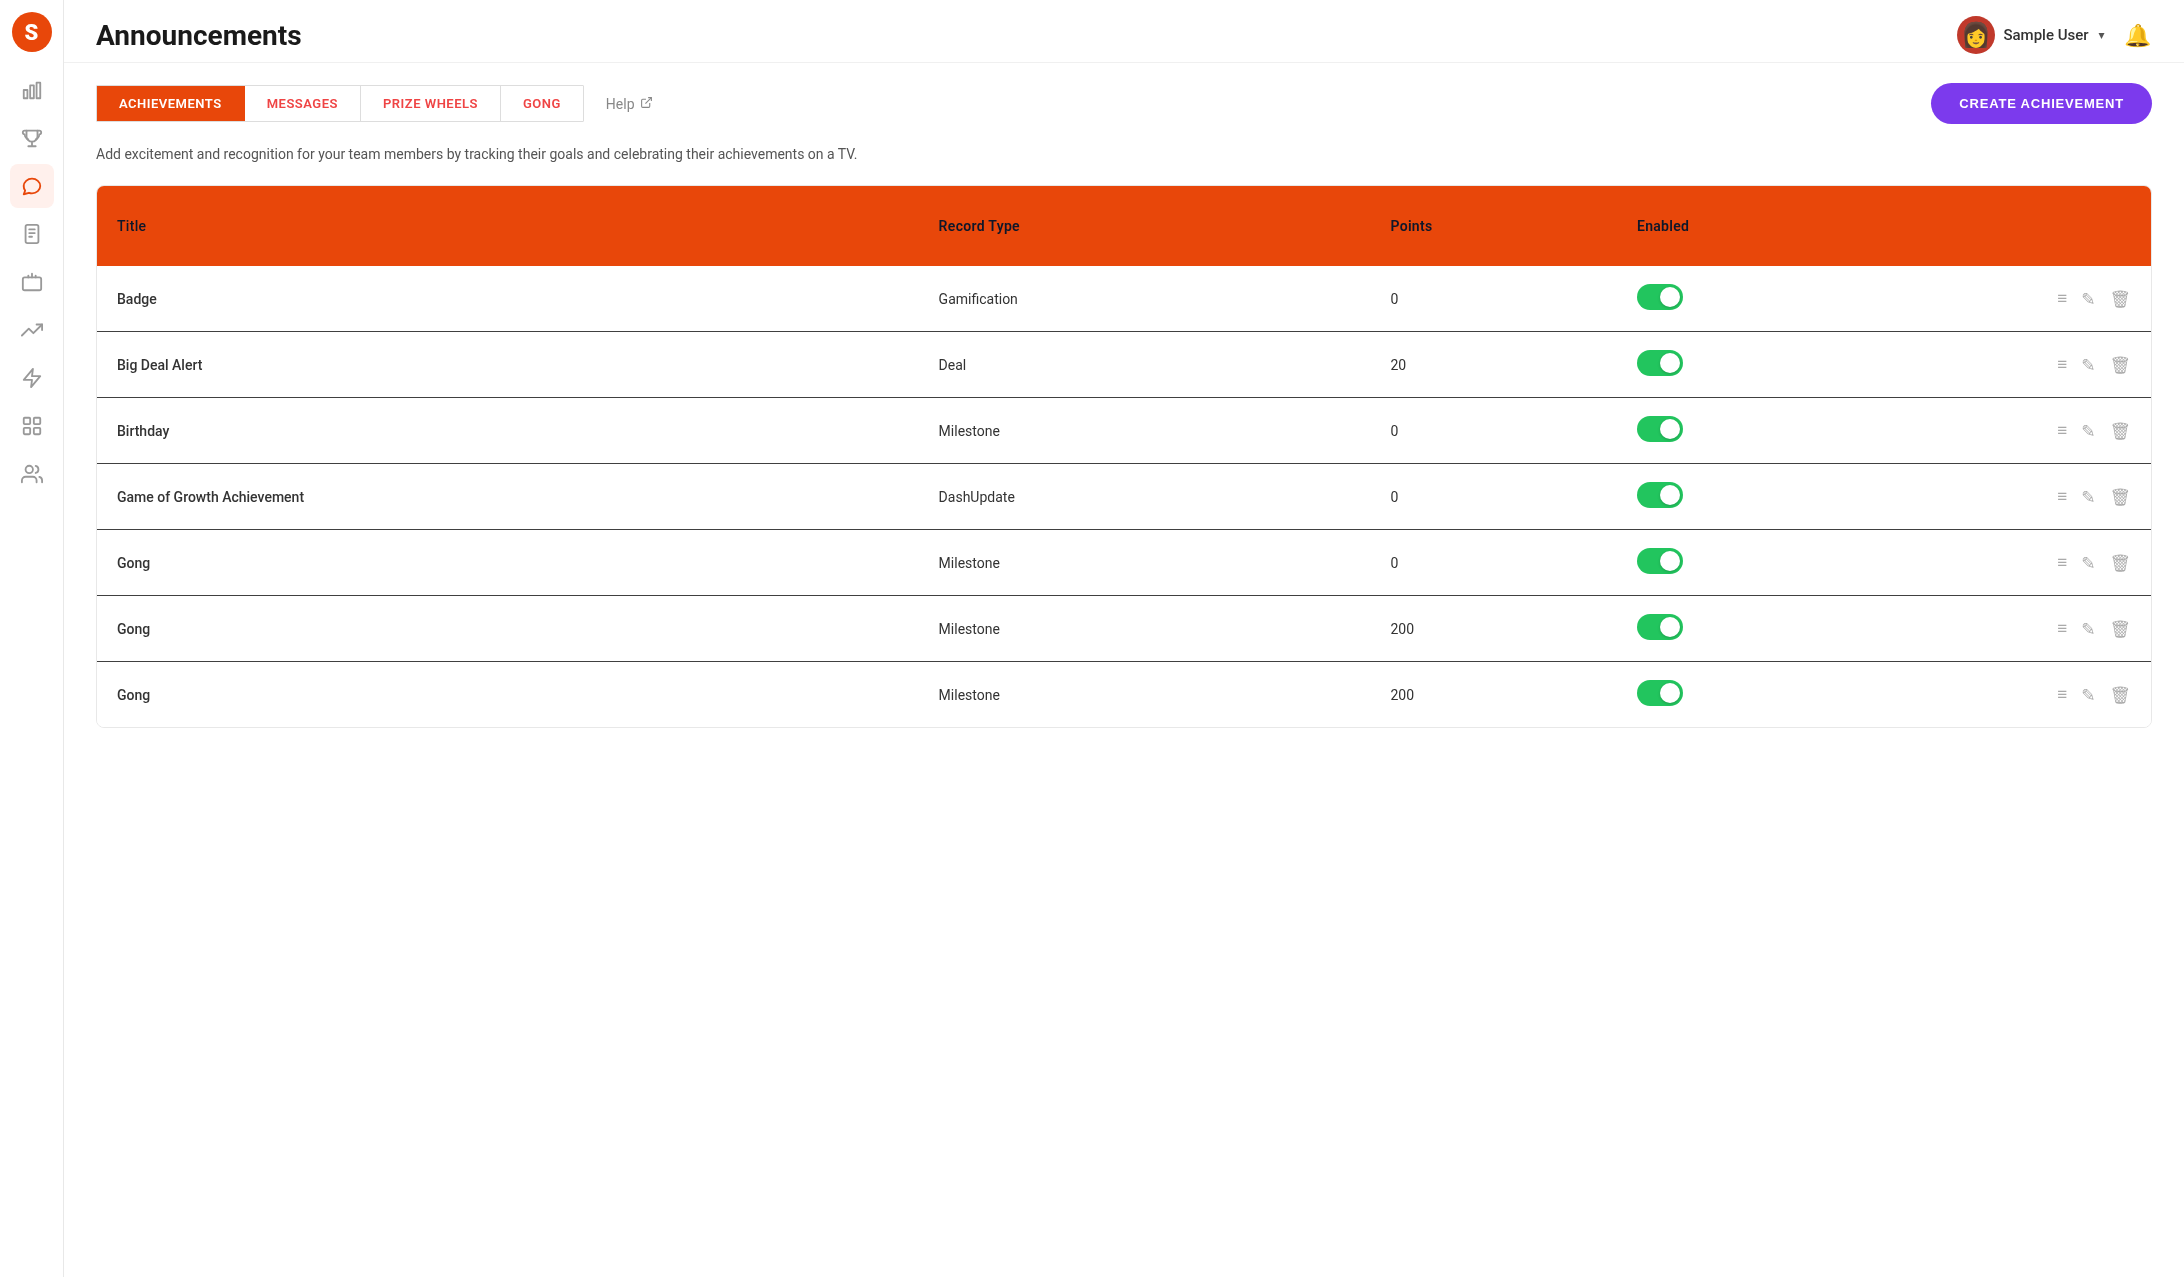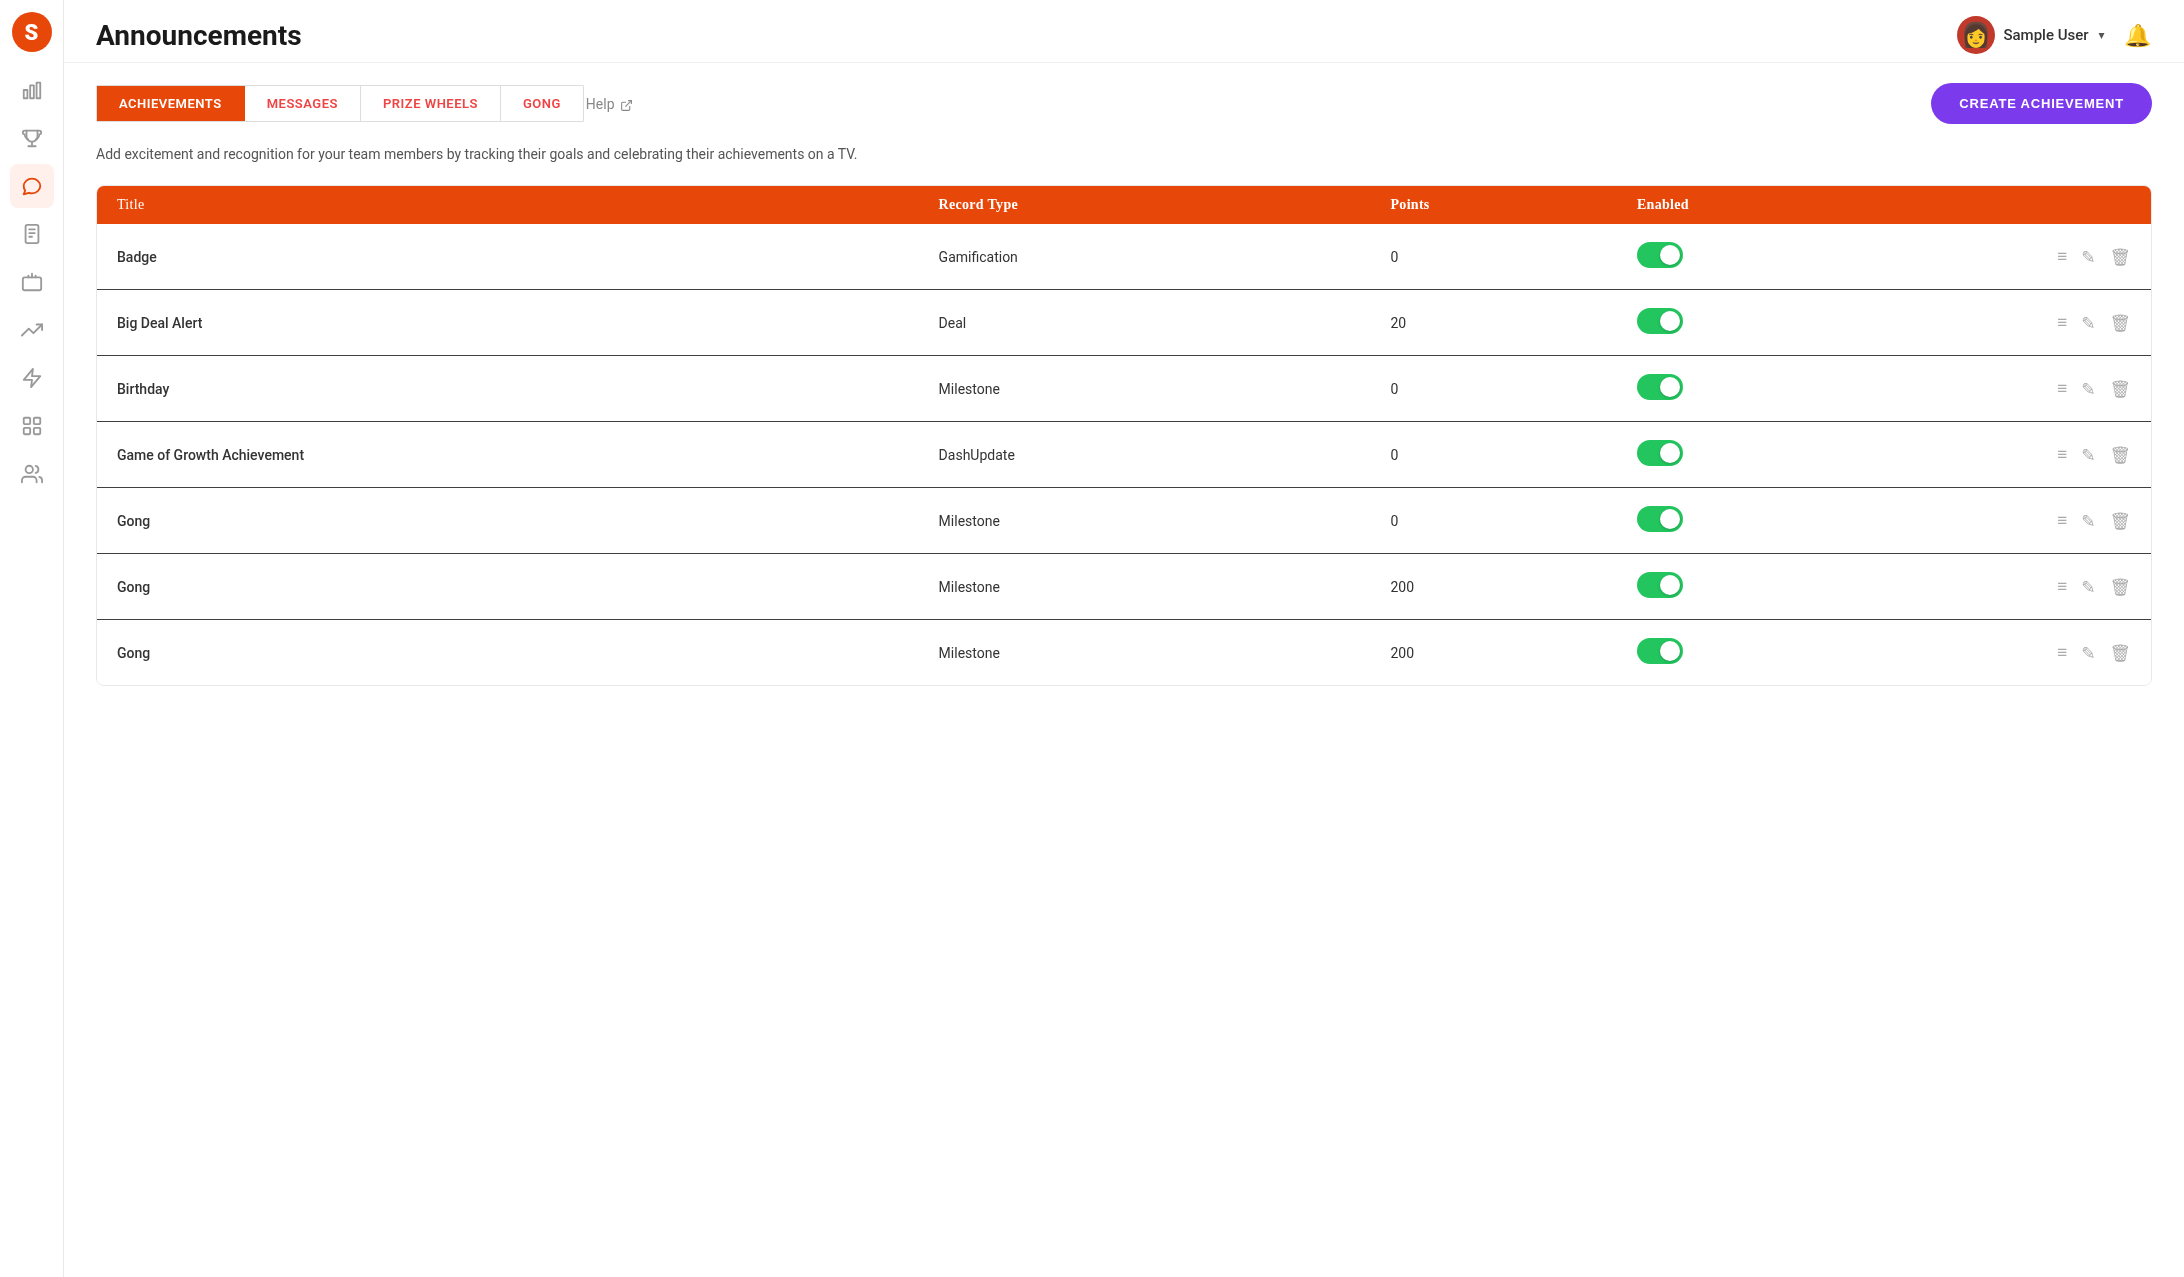--- a/index.html
+++ b/index.html
@@ -140,23 +140,23 @@
     }
     .tab:last-child { border-right: none; }
     .tab.active {
       background: #e8470a;
       color: #fff;
       border-color: #e8470a;
     }
 
     .help-link {
       display: flex;
-      align-items: flex-end;
+      align-items: flex-start;
       gap: 5px;
-      margin-left: 2px;
+      margin-left: 22px;
       color: #888;
       font-size: 14px;
       cursor: pointer;
       text-decoration: none;
     }
 
     .create-btn {
       margin-left: auto;
       background: #7c3aed;
       color: #fff;
@@ -186,27 +186,26 @@
       overflow: hidden;
     }
     table {
       width: 100%;
       border-collapse: collapse;
     }
     thead tr {
       background: #e8470a;
     }
     thead th {
-      padding: 11px 20px;
+      padding: 32px 20px;
       text-align: left;
       font-size: 14px;
       font-weight: 600;
-      color: #ffffff;
+      color: #0f172a;
       letter-spacing: 0.3px;
-      font-family: Liberation Serif, serif;
     }
     tbody tr {
       border-bottom: 1px solid #404040;
       background: #fff;
       transition: background 0.12s;
     }
     tbody tr:last-child { border-bottom: none; }
     tbody td {
       padding: 18px 20px;
       font-size: 14px;

